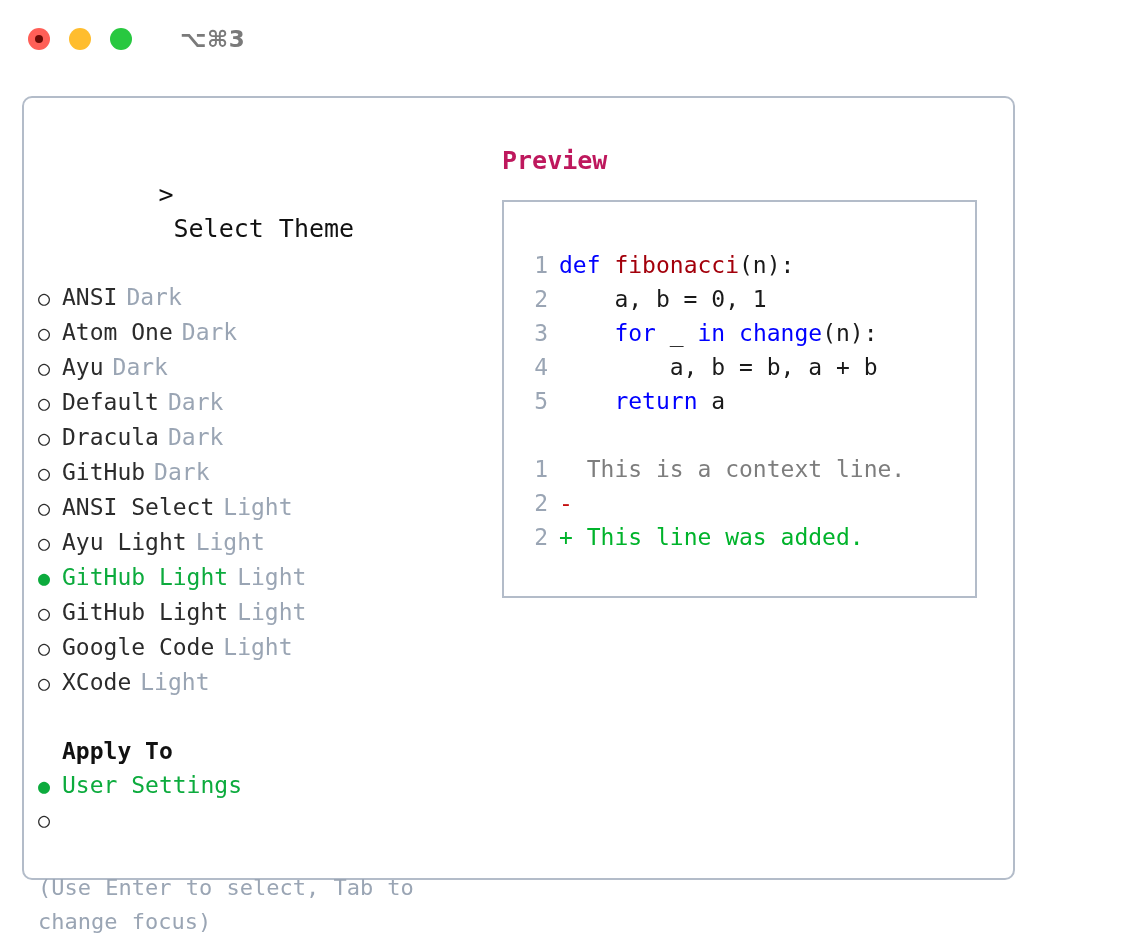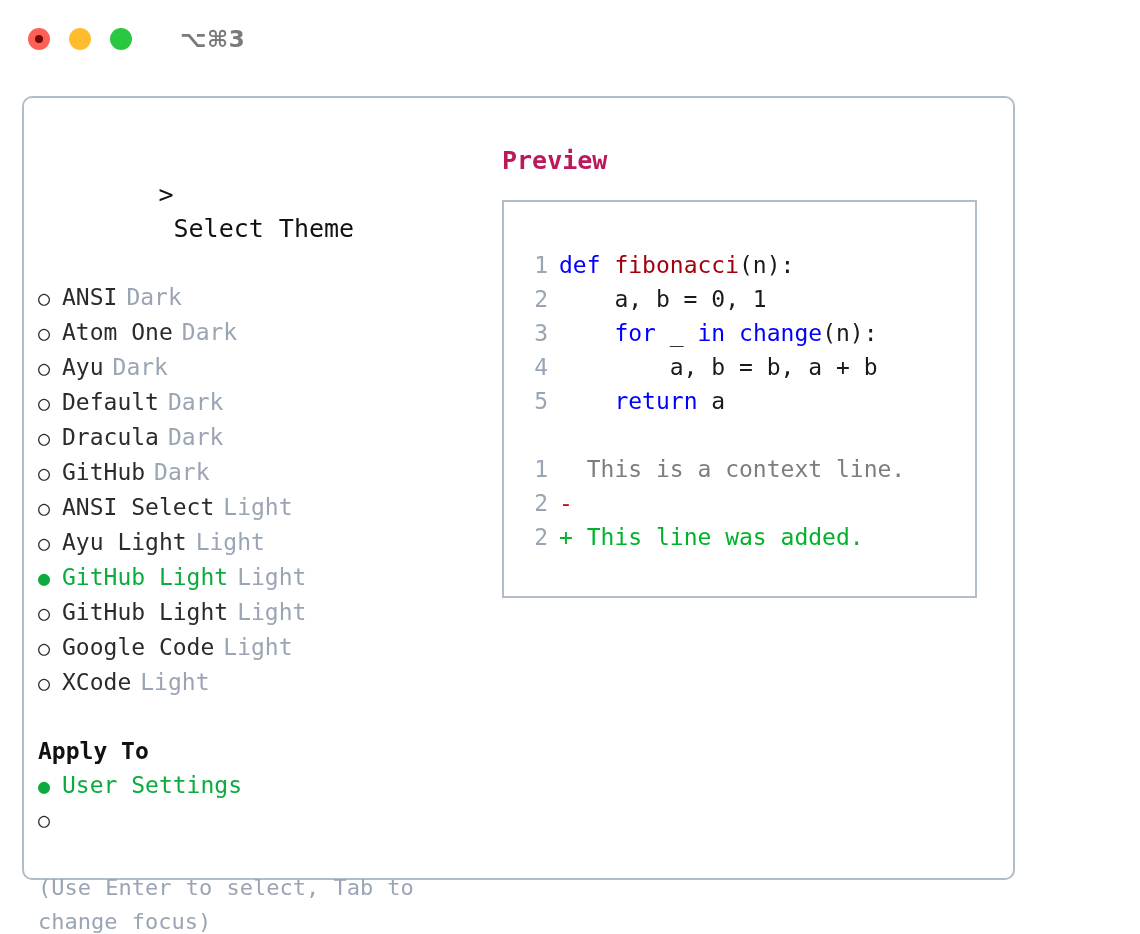--- a/index.html
+++ b/index.html
@@ -123,20 +123,21 @@
     line-height: 34px;
     color: #2b2b2b;
   }
   .bullet.selected { color: #0cab3d; }
 
   .row-label   { color: #2b2b2b; }
   .row-variant { color: #9aa5b4; margin-left: 9px; }
   .theme-row.selected .row-label { color: #0cab3d; }
 
   .section-label {
+    margin-left: 24px;
     font-size: 23px;
     font-weight: bold;
     color: #111111;
     line-height: 34px;
     white-space: pre;
   }
   .apply-row.selected .row-label { color: #0cab3d; }
 
   .spacer-row { height: 34px; }
 

